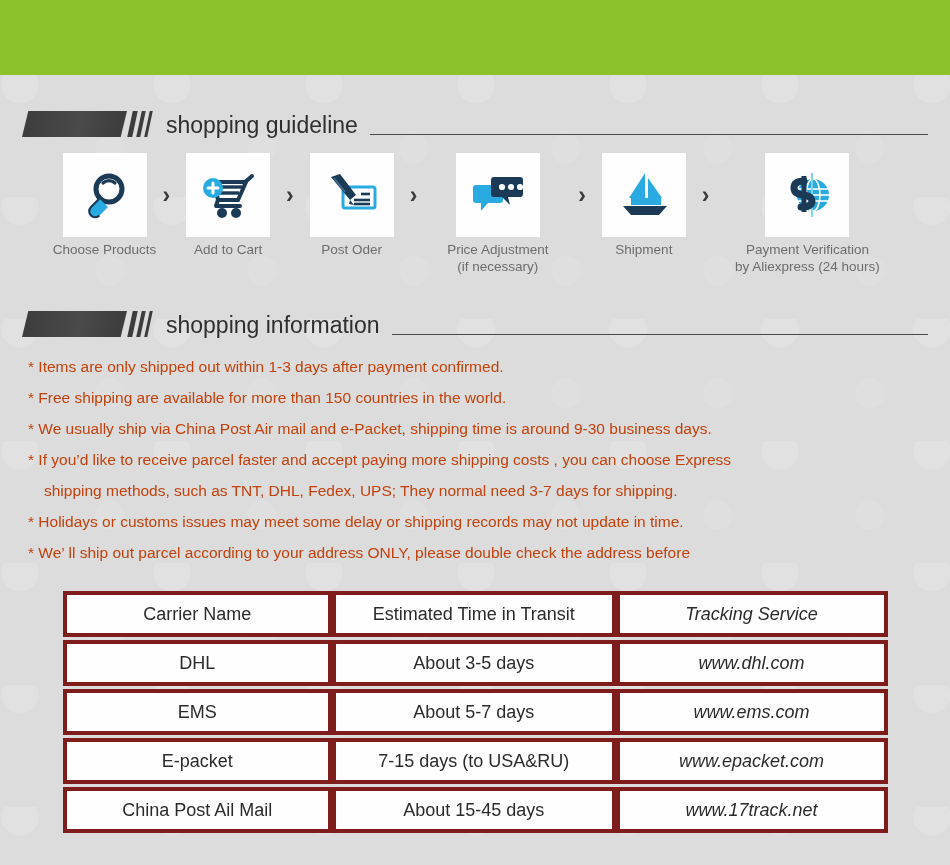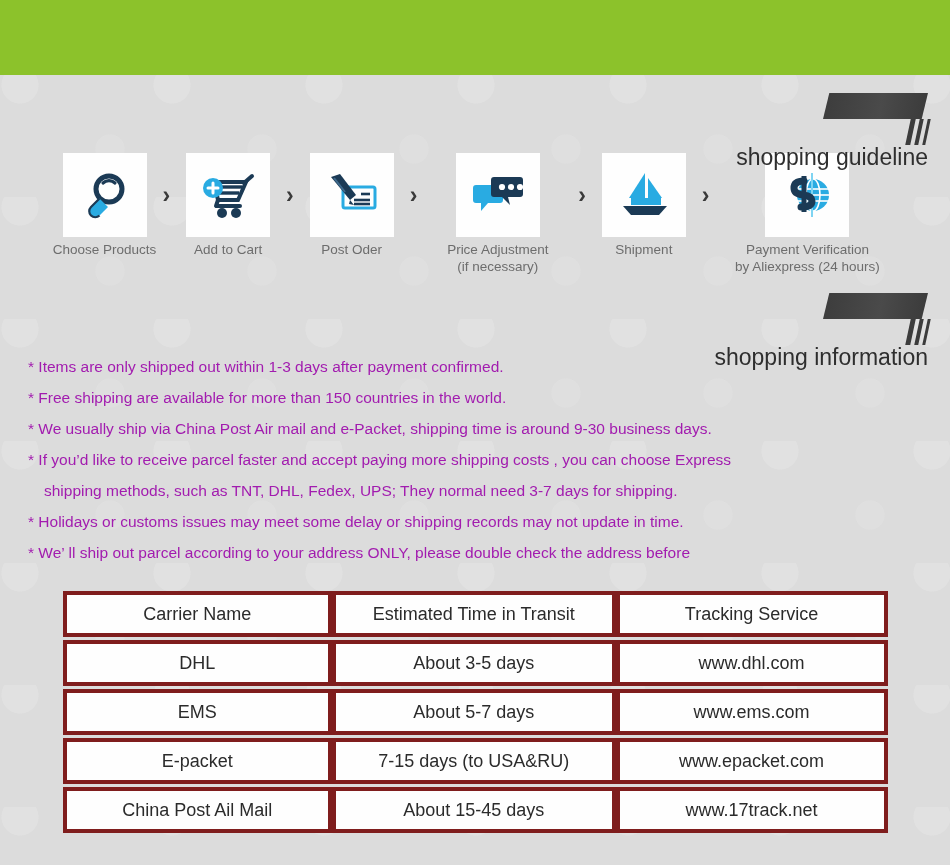--- a/index.html
+++ b/index.html
@@ -35,21 +35,20 @@
 
   .content { position: relative; padding: 0 22px; }
 
   
   .section-head {
     display: flex;
     align-items: flex-end;
     height: 44px;
     position: relative;
     margin-top: 18px;
-    flex-direction: column;
   }
   .tag-shape {
     width: 105px;
     height: 26px;
     background: linear-gradient(100deg, #3c3c3c 0%, #4a4a4a 55%, #3a3a3a 100%);
     clip-path: polygon(6% 0, 100% 0, 94% 100%, 0 100%);
     flex: 0 0 auto;
   }
   .tag-slashes {
     display: flex;
@@ -119,21 +118,21 @@
     font-size: 23px;
     font-weight: bold;
   }
   .step.wide { width: 150px; }
   .step.wide2 { width: 185px; }
 
   
   .info-list { margin-top: 14px; padding-left: 6px; }
   .info-line {
     font-size: 15.5px;
-    color: #a21caf;
+    color: #c2410c;
     line-height: 31px;
     white-space: nowrap;
   }
   .info-line.indent { padding-left: 16px; }
 
   
   .carrier-table {
     margin: 20px auto 0 auto;
     width: 825px;
     border-collapse: separate;
@@ -143,21 +142,21 @@
     background: #fefefe;
     border: 4px solid #7f1d1d;
     text-align: center;
     font-size: 18px;
     color: #2b2b2b;
     height: 46px;
     padding: 2px 6px;
   }
   .carrier-table td.c0 { width: 275px; }
   .carrier-table td.c1 { width: 289px; }
-  .carrier-table td.c2 { width: 275px; }
+  .carrier-table td.c2 { width: 275px; font-style: italic; }
 </style>
 </head>
 <body>
 
 <div class="watermark"></div>
 
 <div class="top-banner"></div>
 
 <div class="content">
 

